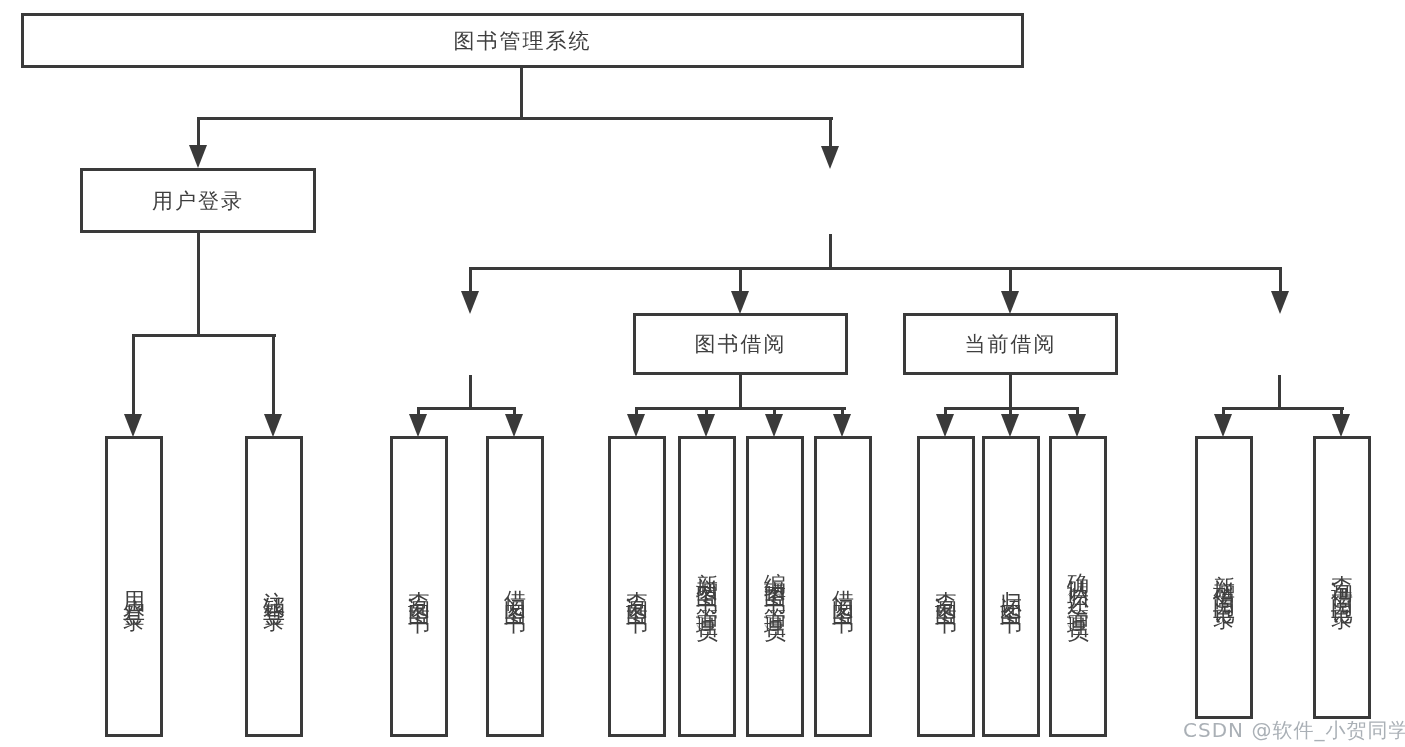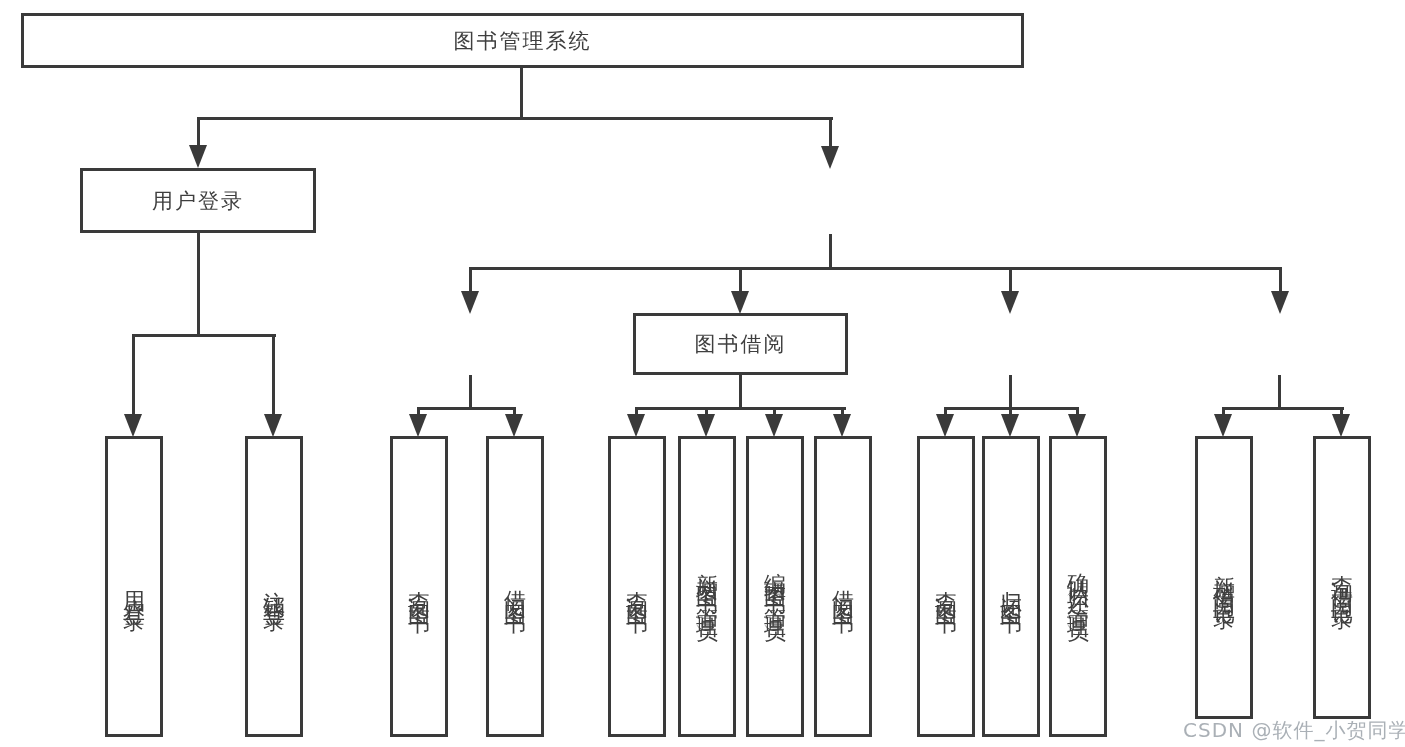--- a/index.html
+++ b/index.html
@@ -119,20 +119,23 @@
     <span>图书管理系统</span>
   </div>
 
   <div class="hbox" style="left:80px; top:168px; width:236px; height:65px;">
     <span>用户登录</span>
   </div>
 
   <div class="hbox" style="left:633px; top:313px; width:215px; height:62px;">
     <span>图书借阅</span>
   </div>
+  <div class="hbox" style="left:903px; top:313px; width:215px; height:62px;">
+    <span>当前借阅</span>
+  </div>
 
   <div class="vbox" style="left:105px; top:436px; width:58px; height:301px;">
     <span class="vtext">用户登录</span>
   </div>
   <div class="vbox" style="left:245px; top:436px; width:58px; height:301px;">
     <span class="vtext">注销登录</span>
   </div>
 
   <div class="vbox" style="left:390px; top:436px; width:58px; height:301px;">
     <span class="vtext">查询图书</span>

